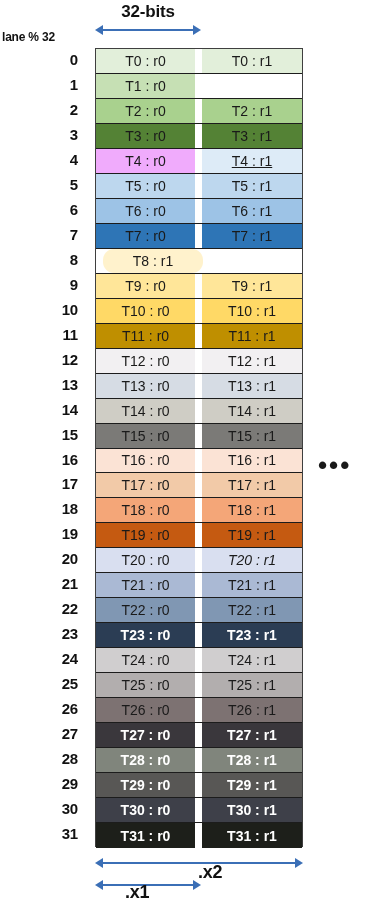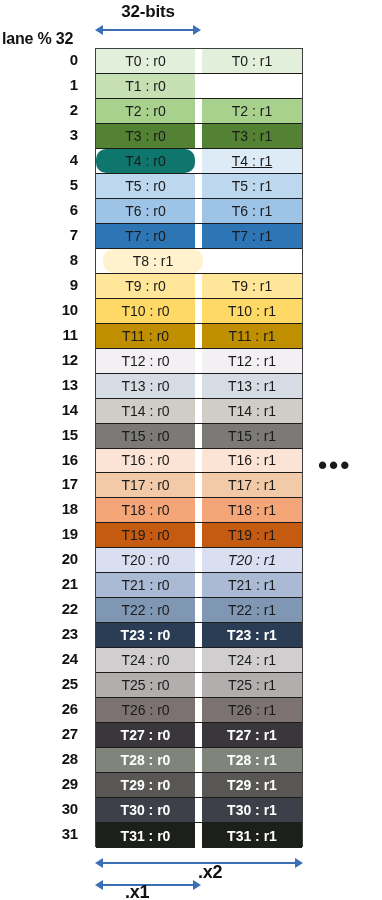--- a/index.html
+++ b/index.html
@@ -63,21 +63,21 @@
     border-left: 8px solid #3b6fb6;
   }
 
   
   #lane-caption {
     position: absolute;
     left: 2px;
     top: 30px;
     width: 88px;
     text-align: left;
-    font-size: 16px;
+    font-size: 12px;
     font-weight: 700;
     color: #111111;
     letter-spacing: -0.2px;
   }
 
   
   #grid {
     position: absolute;
     left: 95px;
     top: 48px;
@@ -240,21 +240,21 @@
       <div class="cell c0" style="background: rgb(169, 209, 142);">T2 : r0</div>
       <div class="gap"></div>
       <div class="cell c1" style="background: rgb(169, 209, 142);">T2 : r1</div>
     </div>
     <div class="row">
       <div class="cell c0" style="background: rgb(84, 130, 53);">T3 : r0</div>
       <div class="gap"></div>
       <div class="cell c1" style="background: rgb(84, 130, 53);">T3 : r1</div>
     </div>
     <div class="row">
-      <div class="cell c0" style="background: #0f766e; border-radius: 10px;">T4 : r0</div>
+      <div class="cell c0" style="background: #f0abfc;">T4 : r0</div>
       <div class="gap"></div>
       <div class="cell c1" style="background: rgb(221, 235, 247); text-decoration: underline;">T4 : r1</div>
     </div>
     <div class="row">
       <div class="cell c0" style="background: rgb(189, 215, 238);">T5 : r0</div>
       <div class="gap"></div>
       <div class="cell c1" style="background: rgb(189, 215, 238);">T5 : r1</div>
     </div>
     <div class="row">
       <div class="cell c0" style="background: rgb(157, 195, 230);">T6 : r0</div>

